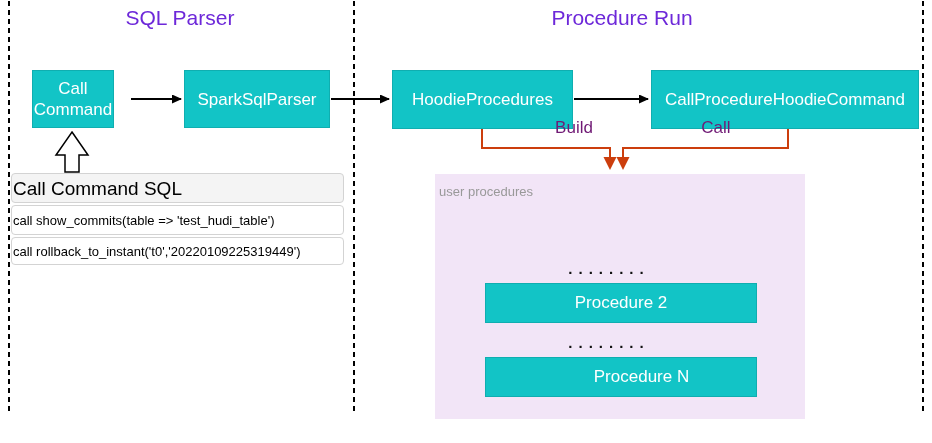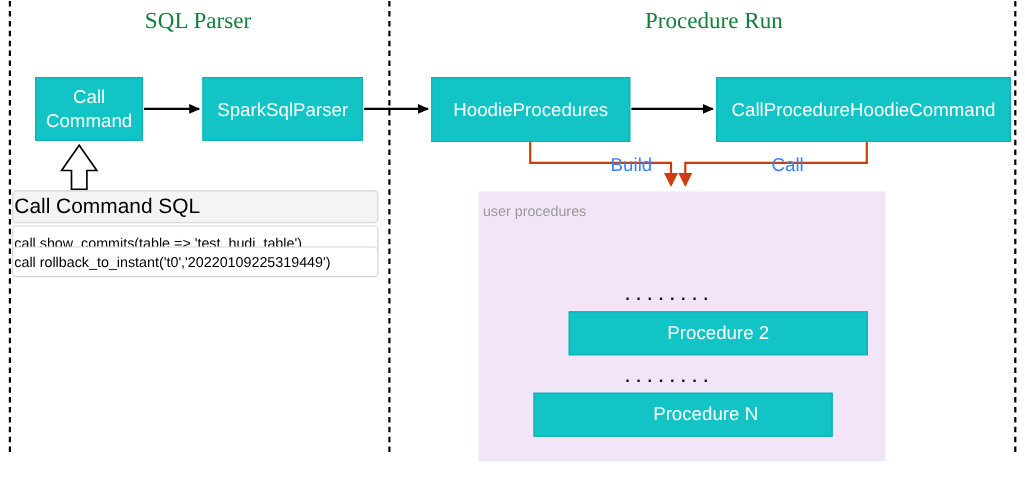--- a/index.html
+++ b/index.html
@@ -2,39 +2,39 @@
 <html><head>
 <meta charset="utf-8">
 <style>
   html,body{margin:0;padding:0;background:#fff;}
   .canvas{
     position:relative;width:932px;height:443px;background:#ffffff;
     font-family:"Liberation Sans", sans-serif;overflow:hidden;color:#000;
   }
   .section-title{
     position:absolute;top:6px;width:220px;text-align:center;
-    font-size:21px;color:#15803d;white-space:nowrap;font-family:Liberation Serif, serif;
+    font-size:21px;color:#6d28d9;white-space:nowrap;
   }
   .node{
     position:absolute;background:#12C4C6;border:1px solid #0FAEB0;
     color:#fff;display:flex;align-items:center;justify-content:center;
     text-align:center;font-size:17px;line-height:21px;box-sizing:border-box;
   }
   .edge-label{
-    position:absolute;top:140px;width:60px;text-align:center;
-    font-size:17px;color:#3b82f6;background:transparent;
+    position:absolute;top:118px;width:60px;text-align:center;
+    font-size:17px;color:#701a75;background:transparent;
   }
   .sql-cell{
     position:absolute;left:11px;width:333px;box-sizing:border-box;
     border:1px solid #D3D3D3;border-radius:4px;background:#fff;
     padding-left:1px;white-space:nowrap;overflow:hidden;
   }
   .sql-header{top:173px;height:30px;line-height:29px;background:#F4F4F4;font-size:19px;}
   .sql-row1{top:205px;height:30px;line-height:29px;font-size:13px;}
-  .sql-row2{top:224px;height:28px;line-height:27px;font-size:13px;}
+  .sql-row2{top:237px;height:28px;line-height:27px;font-size:13px;}
   .proc-panel{
     position:absolute;left:435px;top:174px;width:370px;height:245px;
     background:#F2E5F7;
   }
   .proc-panel-label{
     position:absolute;left:4px;top:10px;font-size:13px;color:#999999;
   }
   .proc-box{
     position:absolute;left:50px;width:272px;height:40px;
     background:#12C4C6;border:1px solid #0FAEB0;box-sizing:border-box;
@@ -70,23 +70,23 @@
     <path d="M331,99 L389,99" stroke="#000" stroke-width="2" fill="none" marker-end="url(#mBlack)"></path>
     <path d="M574,99 L648,99" stroke="#000" stroke-width="2" fill="none" marker-end="url(#mBlack)"></path>
 
     <path d="M482,129 L482,148 L610,148 L610,168" stroke="#CC3E0D" stroke-width="2" fill="none" marker-end="url(#mOrange)"></path>
     <path d="M788,129 L788,148 L623,148 L623,168" stroke="#CC3E0D" stroke-width="2" fill="none" marker-end="url(#mOrange)"></path>
 
     <polygon points="72,132 88,155 79,155 79,172 65,172 65,155 56,155" fill="#ffffff" stroke="#000000" stroke-width="1.5"></polygon>
   </svg>
 
   <div class="section-title" style="left:70px;">SQL Parser</div>
-  <div class="section-title" style="left:539px;">Procedure Run</div>
+  <div class="section-title" style="left:512px;">Procedure Run</div>
 
-  <div class="node" style="left:32px;top:70px;width:98px;height:58px;">
+  <div class="node" style="left:32px;top:70px;width:82px;height:58px;">
     <span>Call Command</span>
   </div>
   <div class="node" style="left:184px;top:70px;width:146px;height:58px;">
     <span>SparkSqlParser</span>
   </div>
   <div class="node" style="left:392px;top:70px;width:181px;height:59px;">
     <span>HoodieProcedures</span>
   </div>
   <div class="node" style="left:651px;top:70px;width:268px;height:59px;">
     <span>CallProcedureHoodieCommand</span>
@@ -98,21 +98,21 @@
   <div class="sql-cell sql-header">Call Command SQL</div>
   <div class="sql-cell sql-row1">call show_commits(table =&gt; 'test_hudi_table')</div>
   <div class="sql-cell sql-row2">call rollback_to_instant('t0','20220109225319449')</div>
 
   <div class="proc-panel">
     <div class="proc-panel-label">user procedures</div>
 
 
     <div class="dots-row" style="top:88px;">........</div>
 
-    <div class="proc-box" style="top:109px;margin-left:32px;">
+    <div class="proc-box" style="top:109px;">
       <span>Procedure 2</span>
     </div>
 
     <div class="dots-row" style="top:162px;">........</div>
 
     <div class="proc-box" style="top:183px;padding-left:41px;">
       <span>Procedure N</span>
     </div>
   </div>
 

